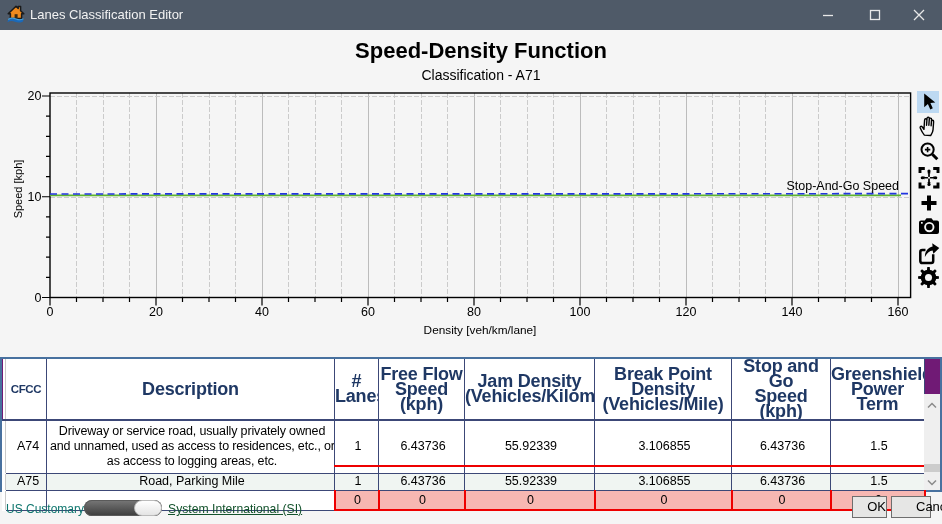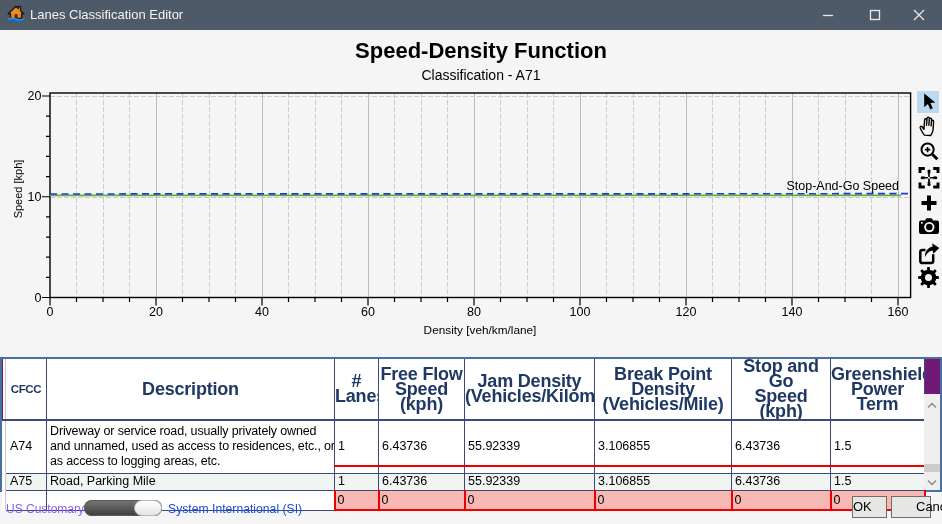--- a/index.html
+++ b/index.html
@@ -15,38 +15,38 @@
 #ctitle { left:10px; top:38px; width:942px; text-align:center; font-size:22px; font-weight:bold; color:#000; }
 #csub { left:10px; top:67px; width:942px; text-align:center; font-size:14px; color:#000; }
 #ico-sel { left:917px; top:91px; width:22px; height:22px; background:#BDD9F2; }
 
 
 #tblwrap { left:0px; top:357px; width:942px; height:135px; border:2px solid #48719F; background:#701a75; }
 table { border-collapse:collapse; table-layout:fixed; font-family:"Liberation Sans", sans-serif; }
 #grid { position:absolute; left:0; top:0; width:922px; }
 #grid td, #grid th { border:1px solid #3C4877; overflow:hidden; }
 #grid th { font-size:18px; letter-spacing:-0.2px; font-weight:bold; color:#1F3864; text-align:center; vertical-align:middle; line-height:15px; background:#FFFFFF; border-top:none; }
-#grid td { font-size:12.5px; color:#000; text-align:left; vertical-align:middle; padding:0 0 0 3px; line-height:15px; }
+#grid td { font-size:12.5px; color:#000; text-align:center; vertical-align:middle; padding:0 0 0 3px; line-height:15px; }
 #grid td.rh { border:1px solid #FFFFFF; border-right:1px solid #C9C9C9; background:#FFFFFF; } #grid th.rh { border-left:none; border-right:1px solid #C9C9C9; }
 #grid tr.hdr th { border-bottom:2px solid #3C4877; }
 #grid td.red { border:2px solid #EE0000; border-top:1px solid #3C4877; background:#F7B7B2; vertical-align:top; padding-left:2px; padding-top:2.5px; }
 tr.r1 td { background:#FFFFFF; }
 tr.r2 td { background:#F0F5F2; }
 tr.r3 td { background:#FFFFFF; }
 
 
 #sbar { left:922px; top:35px; width:16px; height:96px; background:#EFEFEF; }
 #sthumb { left:0px; top:70px; width:16px; height:8px; background:#CCCCCC; }
 
 
-#uslab { left:6px; top:502px; font-size:12px; color:#8b5cf6; }
-#silab { left:168px; top:502px; font-size:12.2px; color:#1d4ed8; }
+#uslab { left:6px; top:502px; font-size:12px; color:#0f766e; }
+#silab { left:168px; top:502px; font-size:12.2px; color:#14532d;text-decoration:underline; }
 #toggle { left:84px; top:500px; width:78px; height:16px; border-radius:8px; background:linear-gradient(#787878,#3C3C3C); box-shadow:inset 0 0 0 1px #5A5A5A; }
 #knob { left:50px; top:0px; width:28px; height:16px; border-radius:8px; background:linear-gradient(#FFFFFF,#E4E4E4); border:1px solid #BBBBBB; }
-.btn { top:496px; height:22px; background:#E6E6E5; border:1px solid #6E6E6E; font-size:13px; color:#000; text-align:left; line-height:20px; }
+.btn { top:496px; height:22px; background:#E6E6E5; border:1px solid #6E6E6E; font-size:13px; color:#000; text-align:right; line-height:20px; }
 #okbtn { left:852px; width:35px; }
 #cancelbtn { left:891px; width:40px;padding-left:24px; }
 </style>
 </head>
 <body>
 <div class="abs" id="titlebar"></div>
 <svg class="abs" style="left:7px;top:4px" width="18" height="20" viewBox="0 0 18 20">
   <path d="M1.2 9.8 L9 2.2 L11.2 4.4 L11.2 2.6 L13.6 2.6 L13.6 6.8 L16.8 9.8 L14.6 9.8 L14.6 14.6 L3.4 14.6 L3.4 9.8 Z" fill="#EF8A1D" stroke="#1A1A1A" stroke-width="1.5" stroke-linejoin="round"></path>
   <rect x="7.6" y="10.2" width="3" height="4.4" fill="#3A2A12"></rect>
   <path d="M1.0 16.2 Q5 13.4 9 15.2 Q13 17 16.6 15.0 L16 17.4 Q12 19.6 8 17.8 Q4 16 0.4 18.2 Z" fill="#1B69B8"></path>

